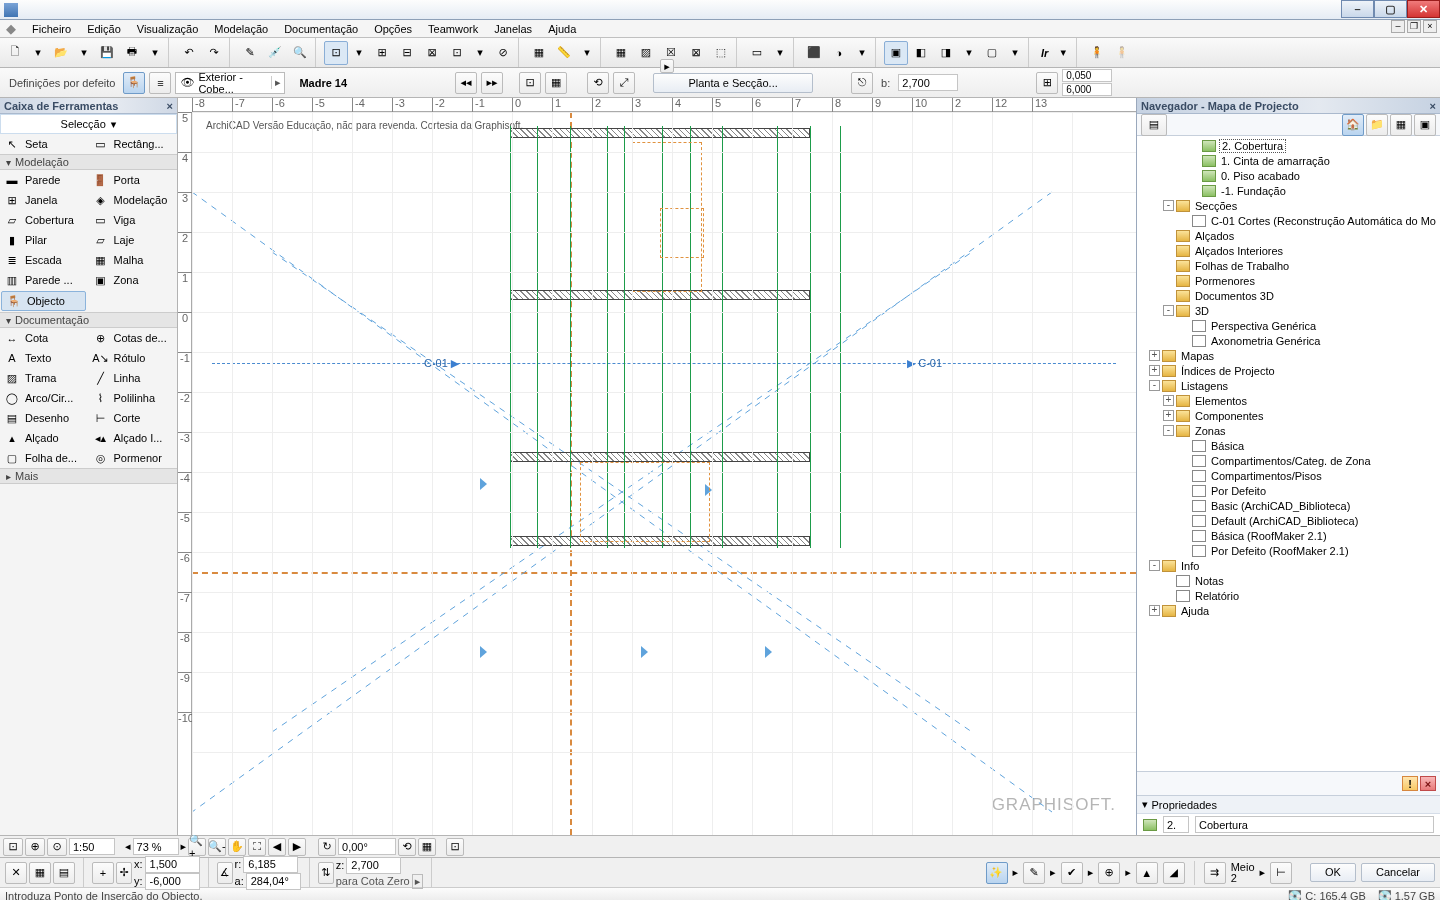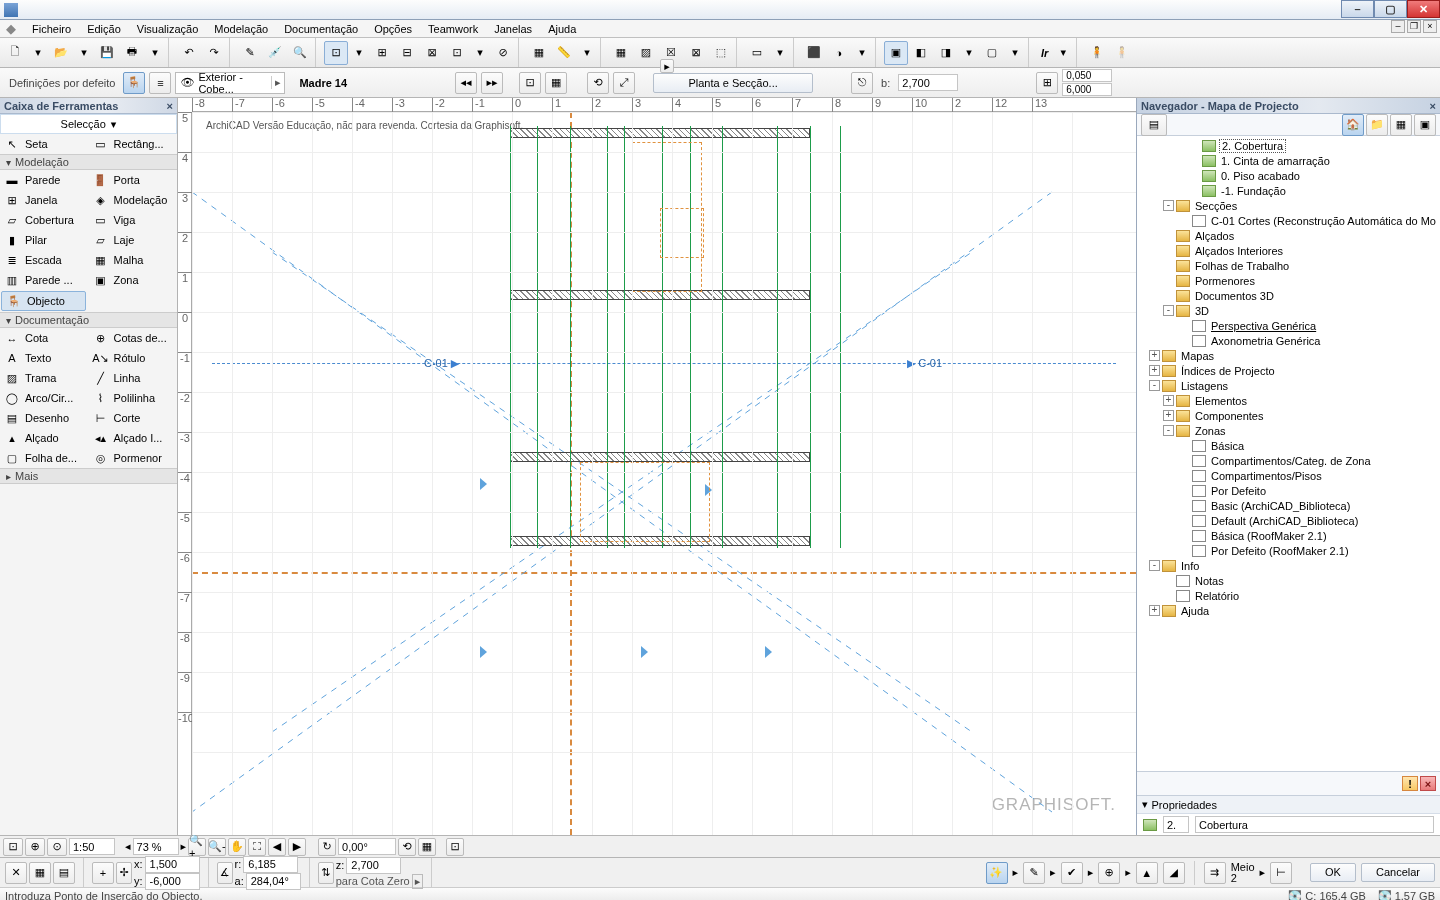--- a/index.html
+++ b/index.html
@@ -565,21 +565,21 @@
         <div class="tree-item" style="padding-left: 26px;">
           <span style="width: 13px; display: inline-block;"></span>
           <span class="ticon ic-folder"></span>
           <span class="lbl">Documentos 3D</span>
         </div>
         <div class="tree-item" style="padding-left: 26px;">
           <span class="exp">-</span>
           <span class="ticon ic-folder"></span>
           <span class="lbl">3D</span>
         </div>
-        <div class="tree-item" style="padding-left: 42px; text-decoration: underline;">
+        <div class="tree-item" style="padding-left: 42px;">
           <span style="width: 13px; display: inline-block;"></span>
           <span class="ticon ic-doc"></span>
           <span class="lbl">Perspectiva Genérica</span>
         </div>
         <div class="tree-item" style="padding-left: 42px;">
           <span style="width: 13px; display: inline-block;"></span>
           <span class="ticon ic-doc"></span>
           <span class="lbl">Axonometria Genérica</span>
         </div>
         <div class="tree-item" style="padding-left: 12px;">

